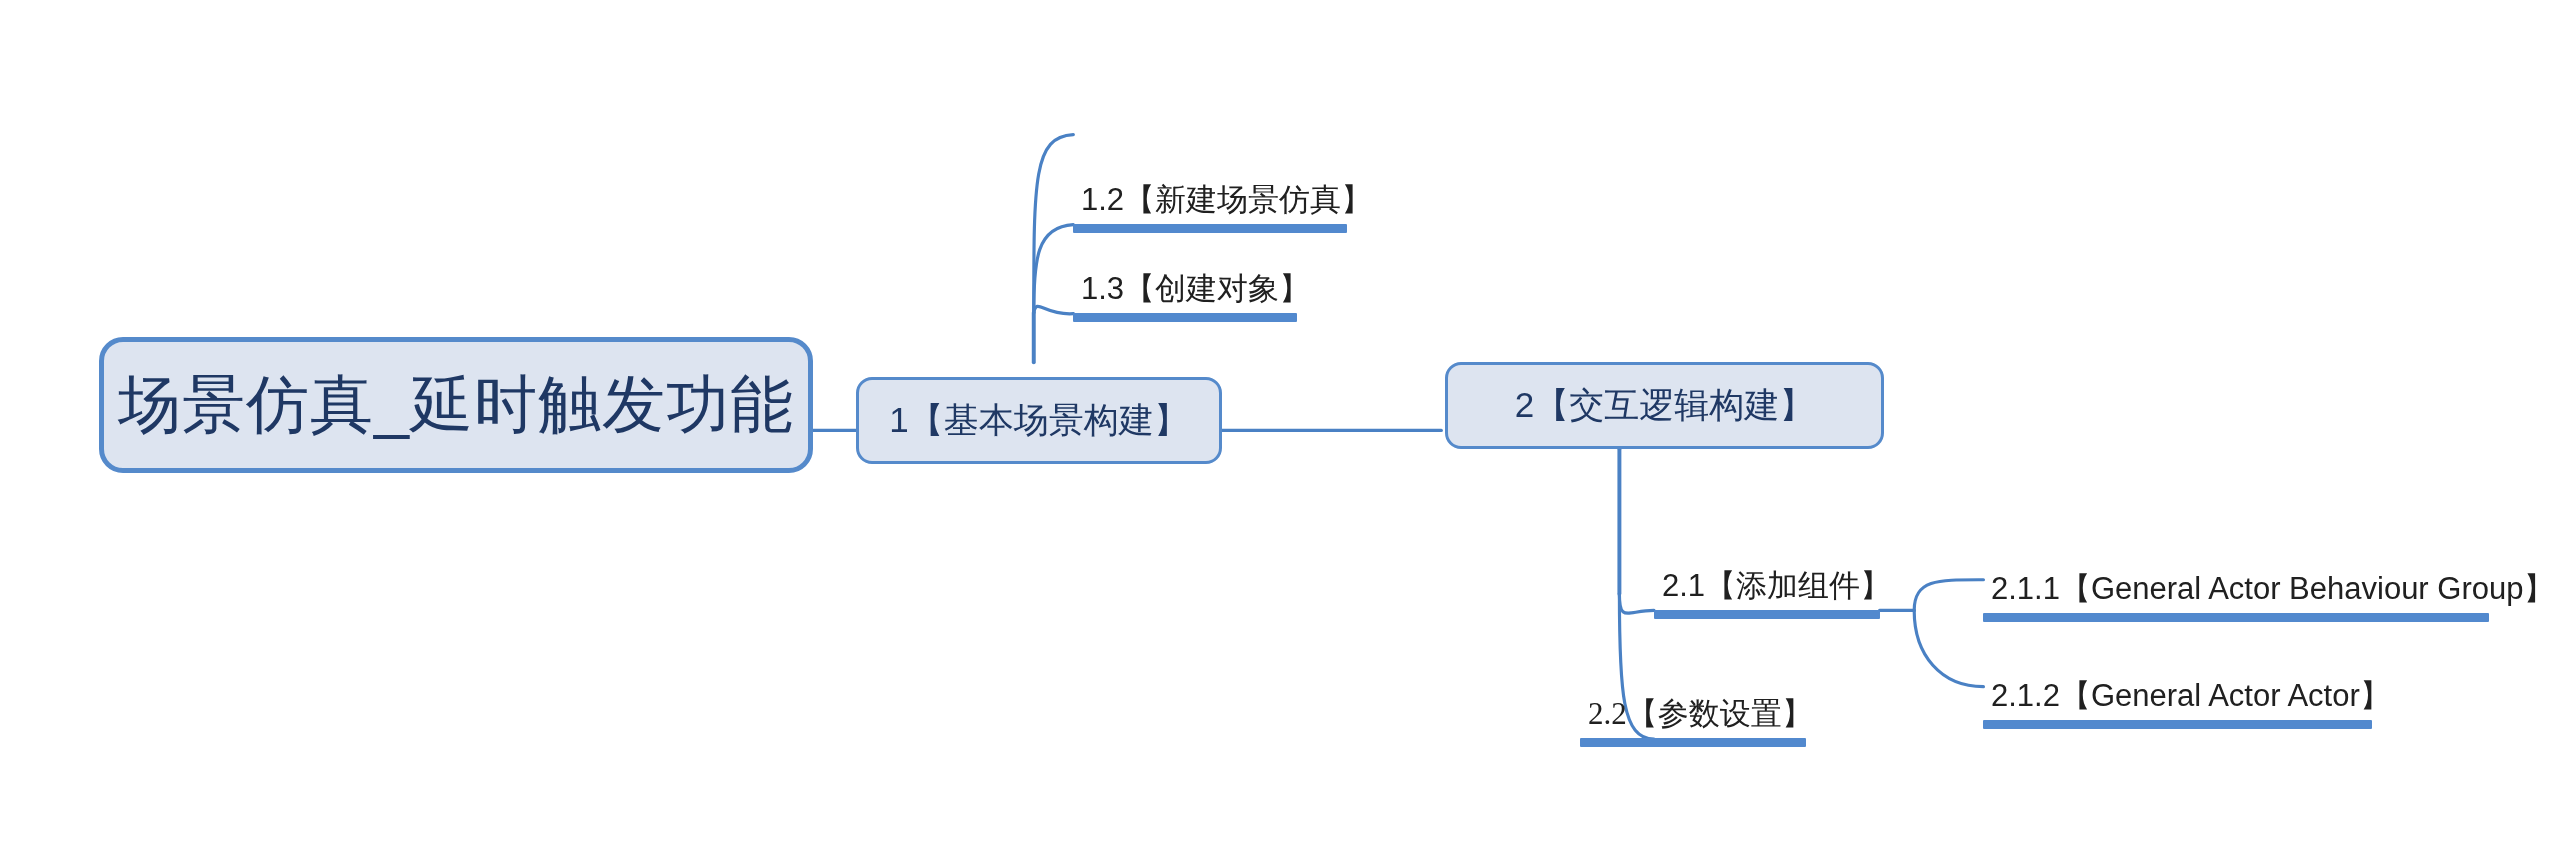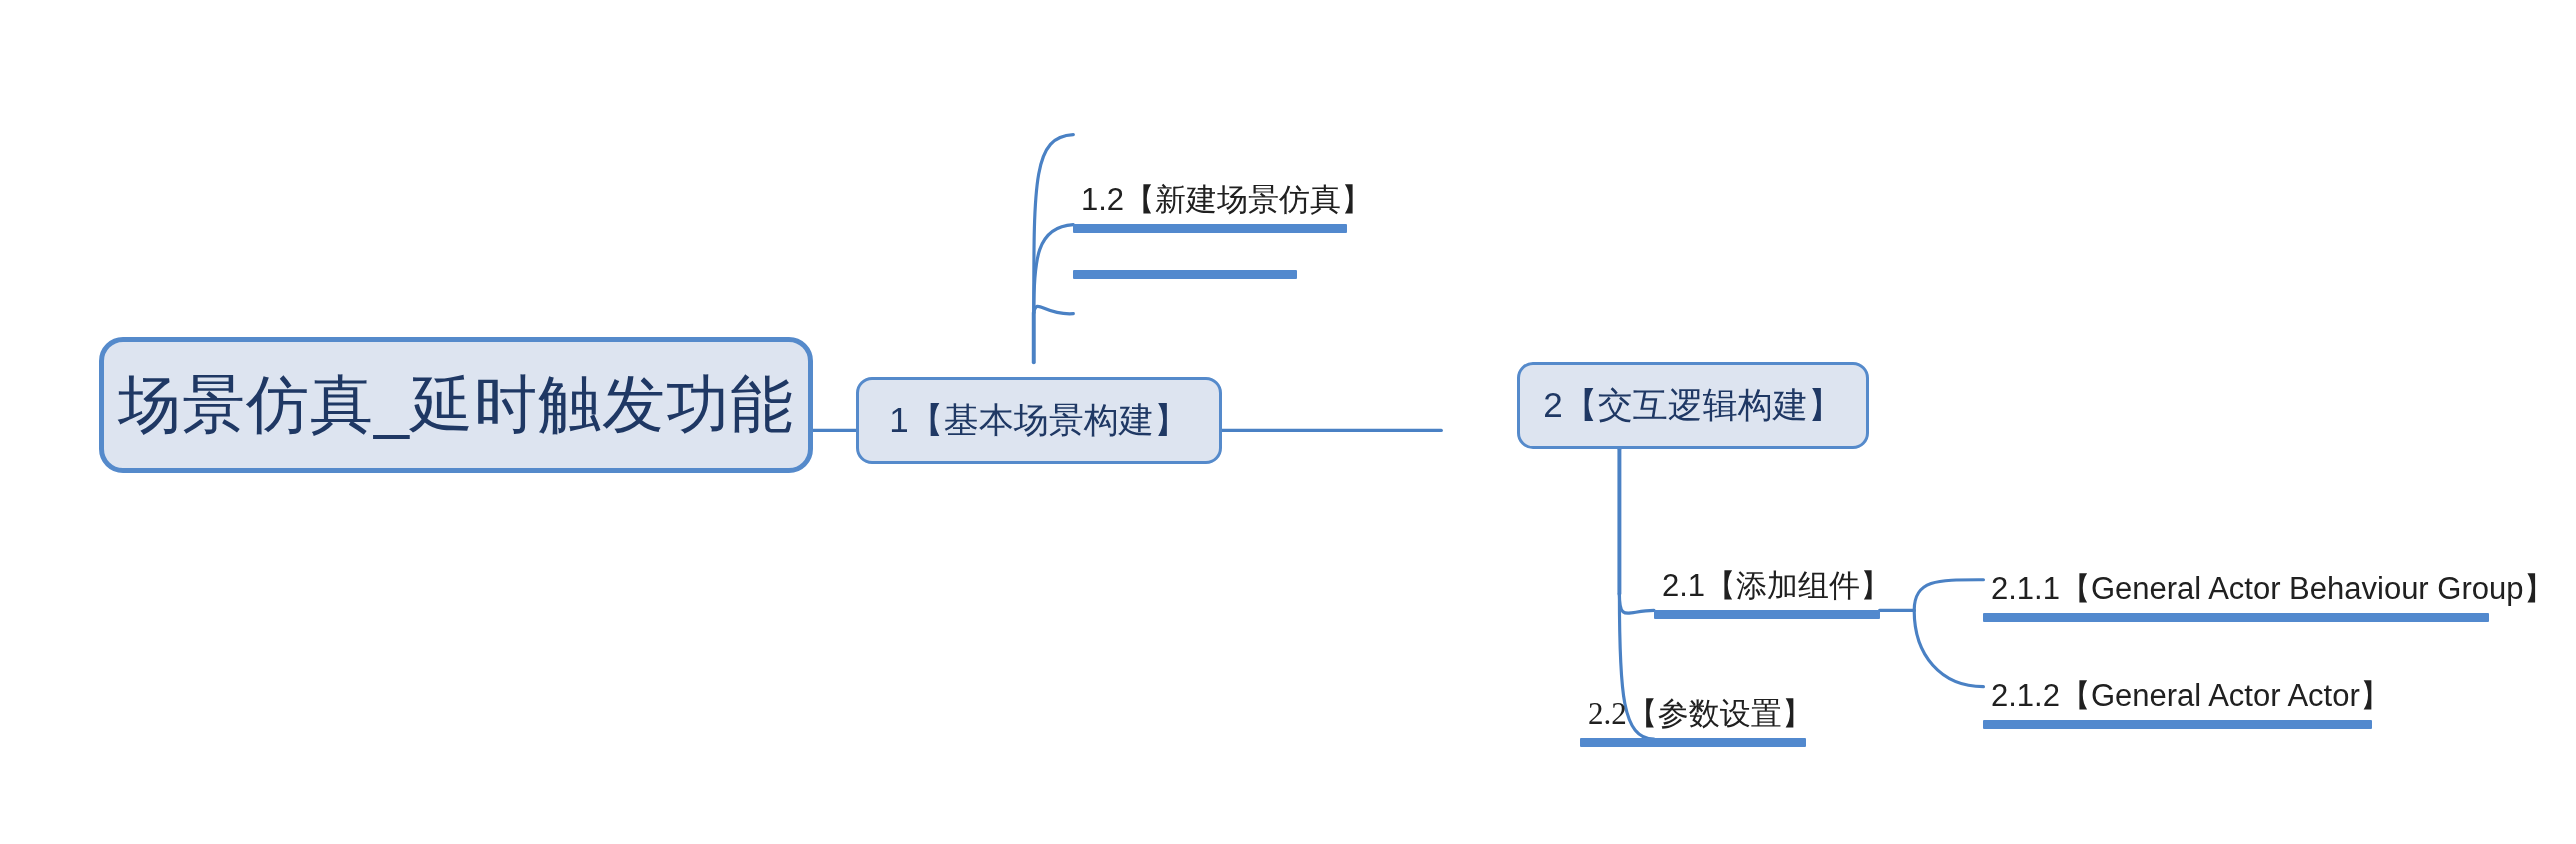--- a/index.html
+++ b/index.html
@@ -54,23 +54,23 @@
     border-radius: 16px;
     height: 87px;
     font-size: 35px;
   }
   .box-node.n1 {
     left: 856px;
     top: 377px;
     width: 366px;
   }
   .box-node.n2 {
-    left: 1517px;
+    left: 1445px;
     top: 362px;
-    width: 352px;
+    width: 439px;
   }
 
   
   .leaf {
     position: absolute;
     color: #1a1a1a;
     white-space: nowrap;
     box-sizing: border-box;
   }
   .leaf .leaf-label {
@@ -158,20 +158,21 @@
     <span>2【交互逻辑构建】</span>
   </div>
 
 
   <div class="leaf l12">
     <span class="leaf-label">1.2【新建场景仿真】</span>
     <span class="leaf-rule"></span>
   </div>
 
   <div class="leaf l13">
+    <span class="leaf-label">1.3【创建对象】</span>
     <span class="leaf-rule"></span>
   </div>
 
   <div class="leaf l21">
     <span class="leaf-label">2.1【添加组件】</span>
     <span class="leaf-rule"></span>
   </div>
 
   <div class="leaf l22">
     <span class="leaf-label">2.2【参数设置】</span>

